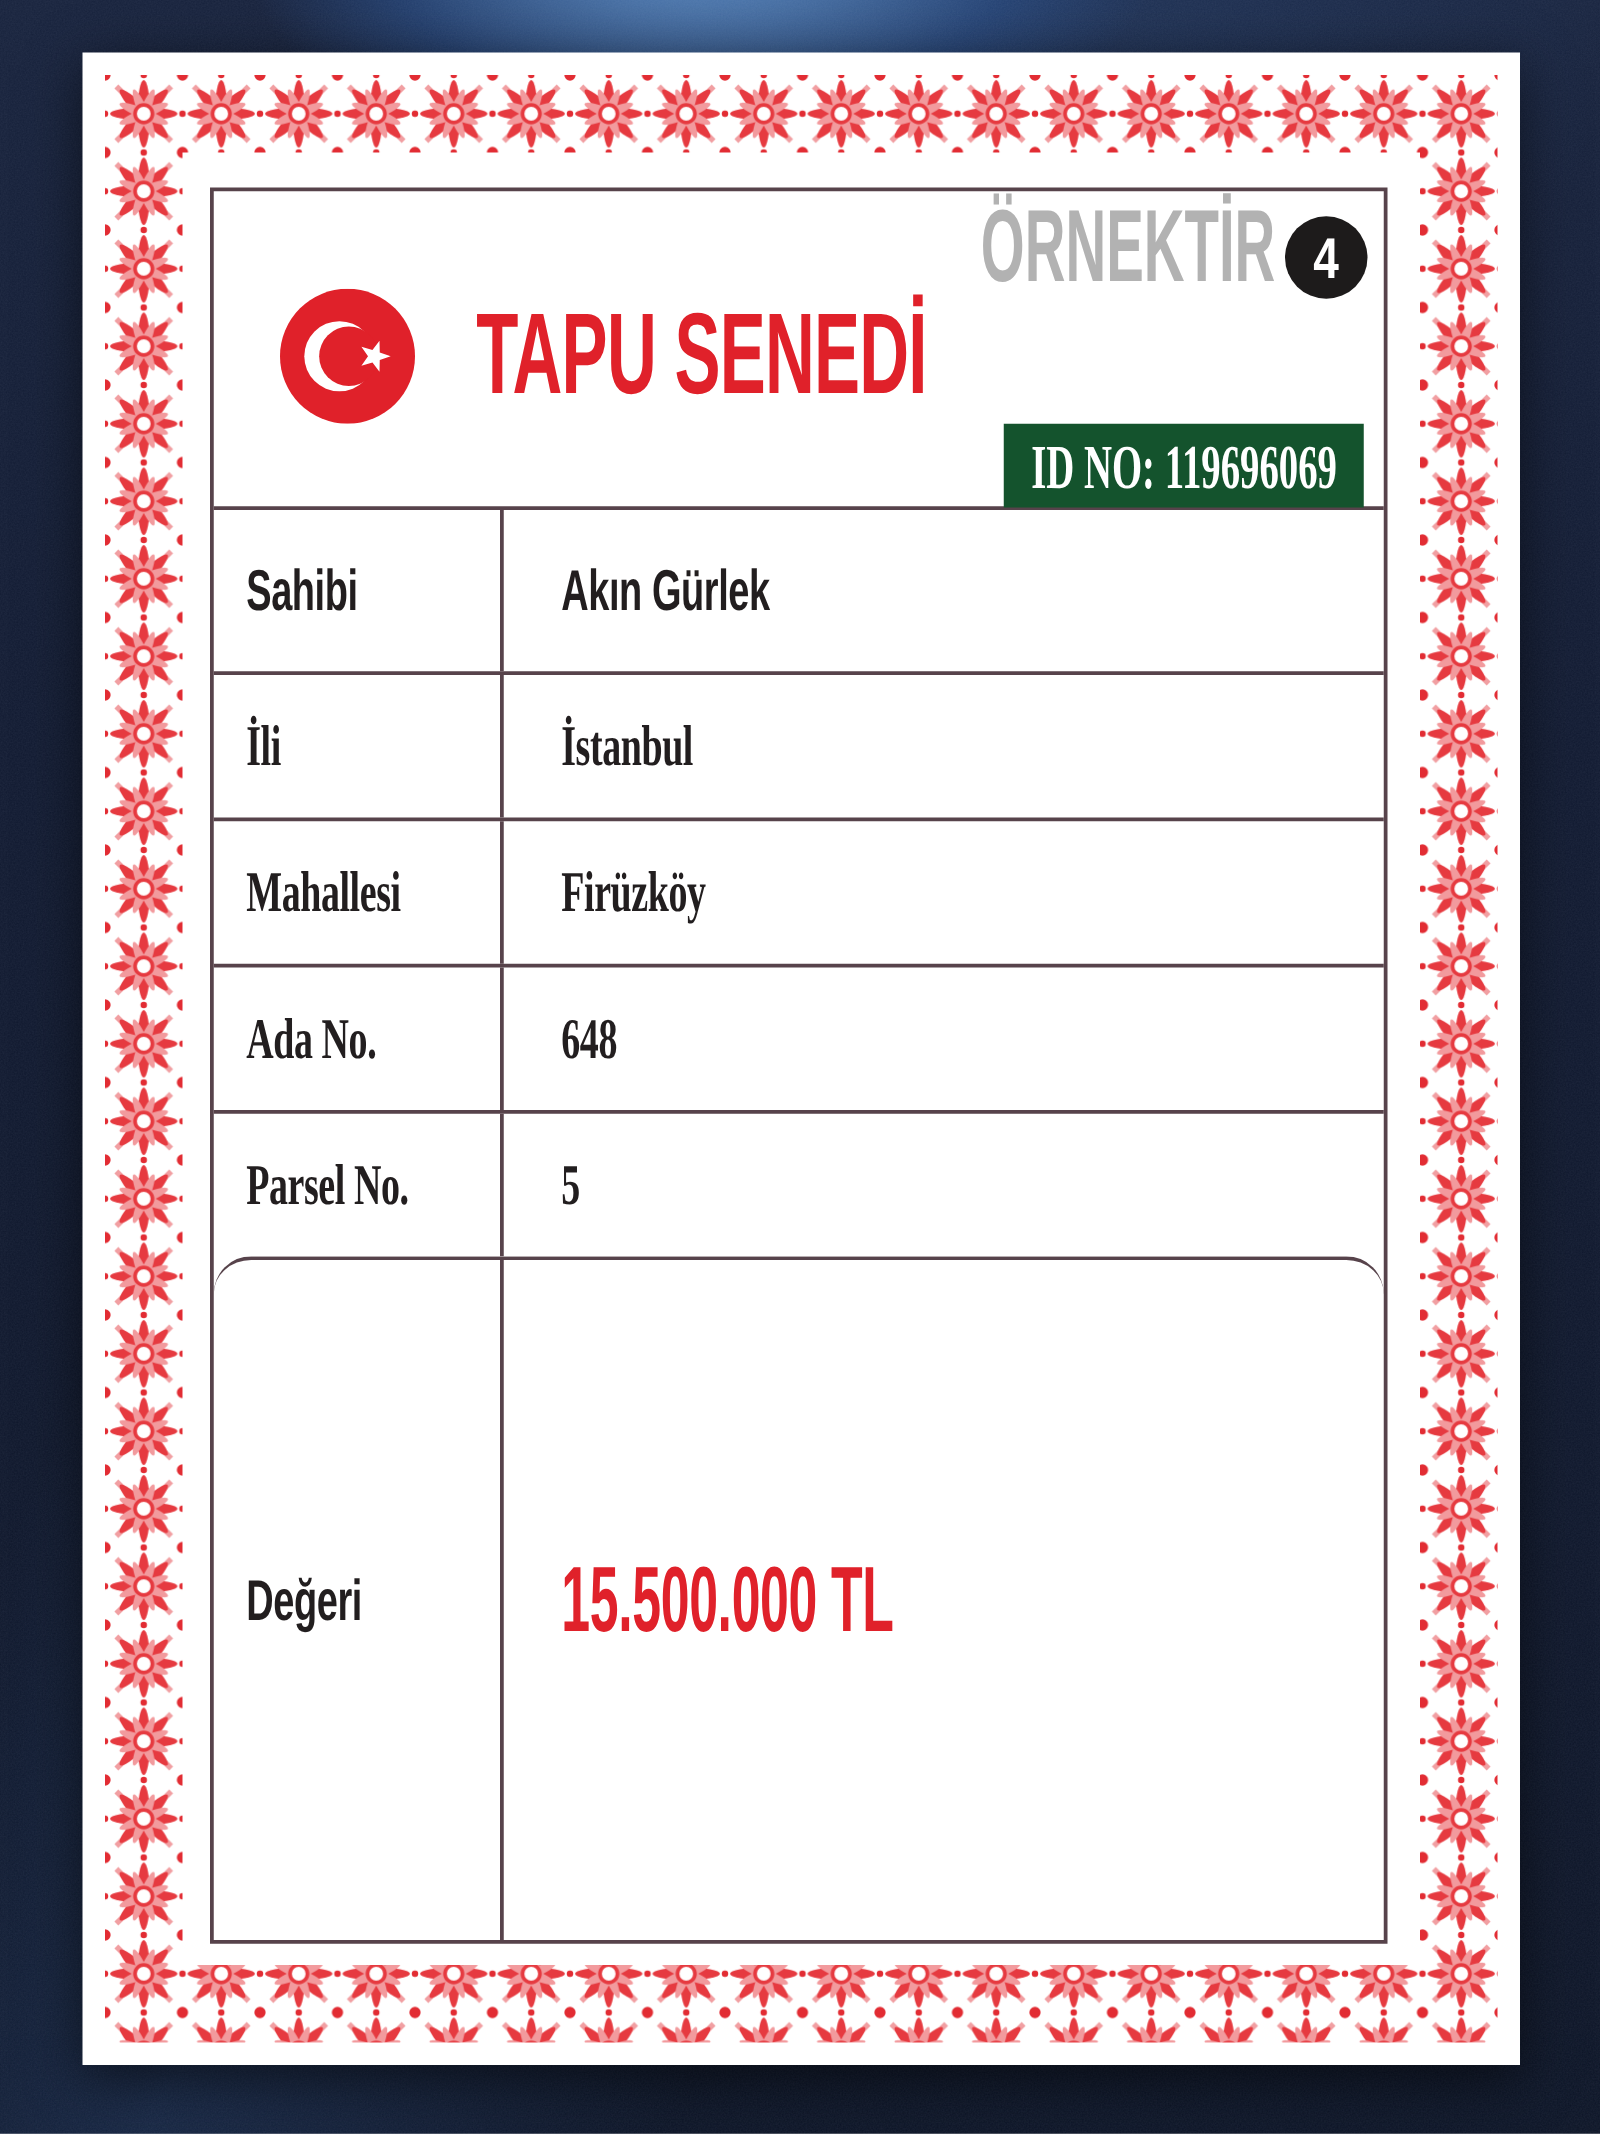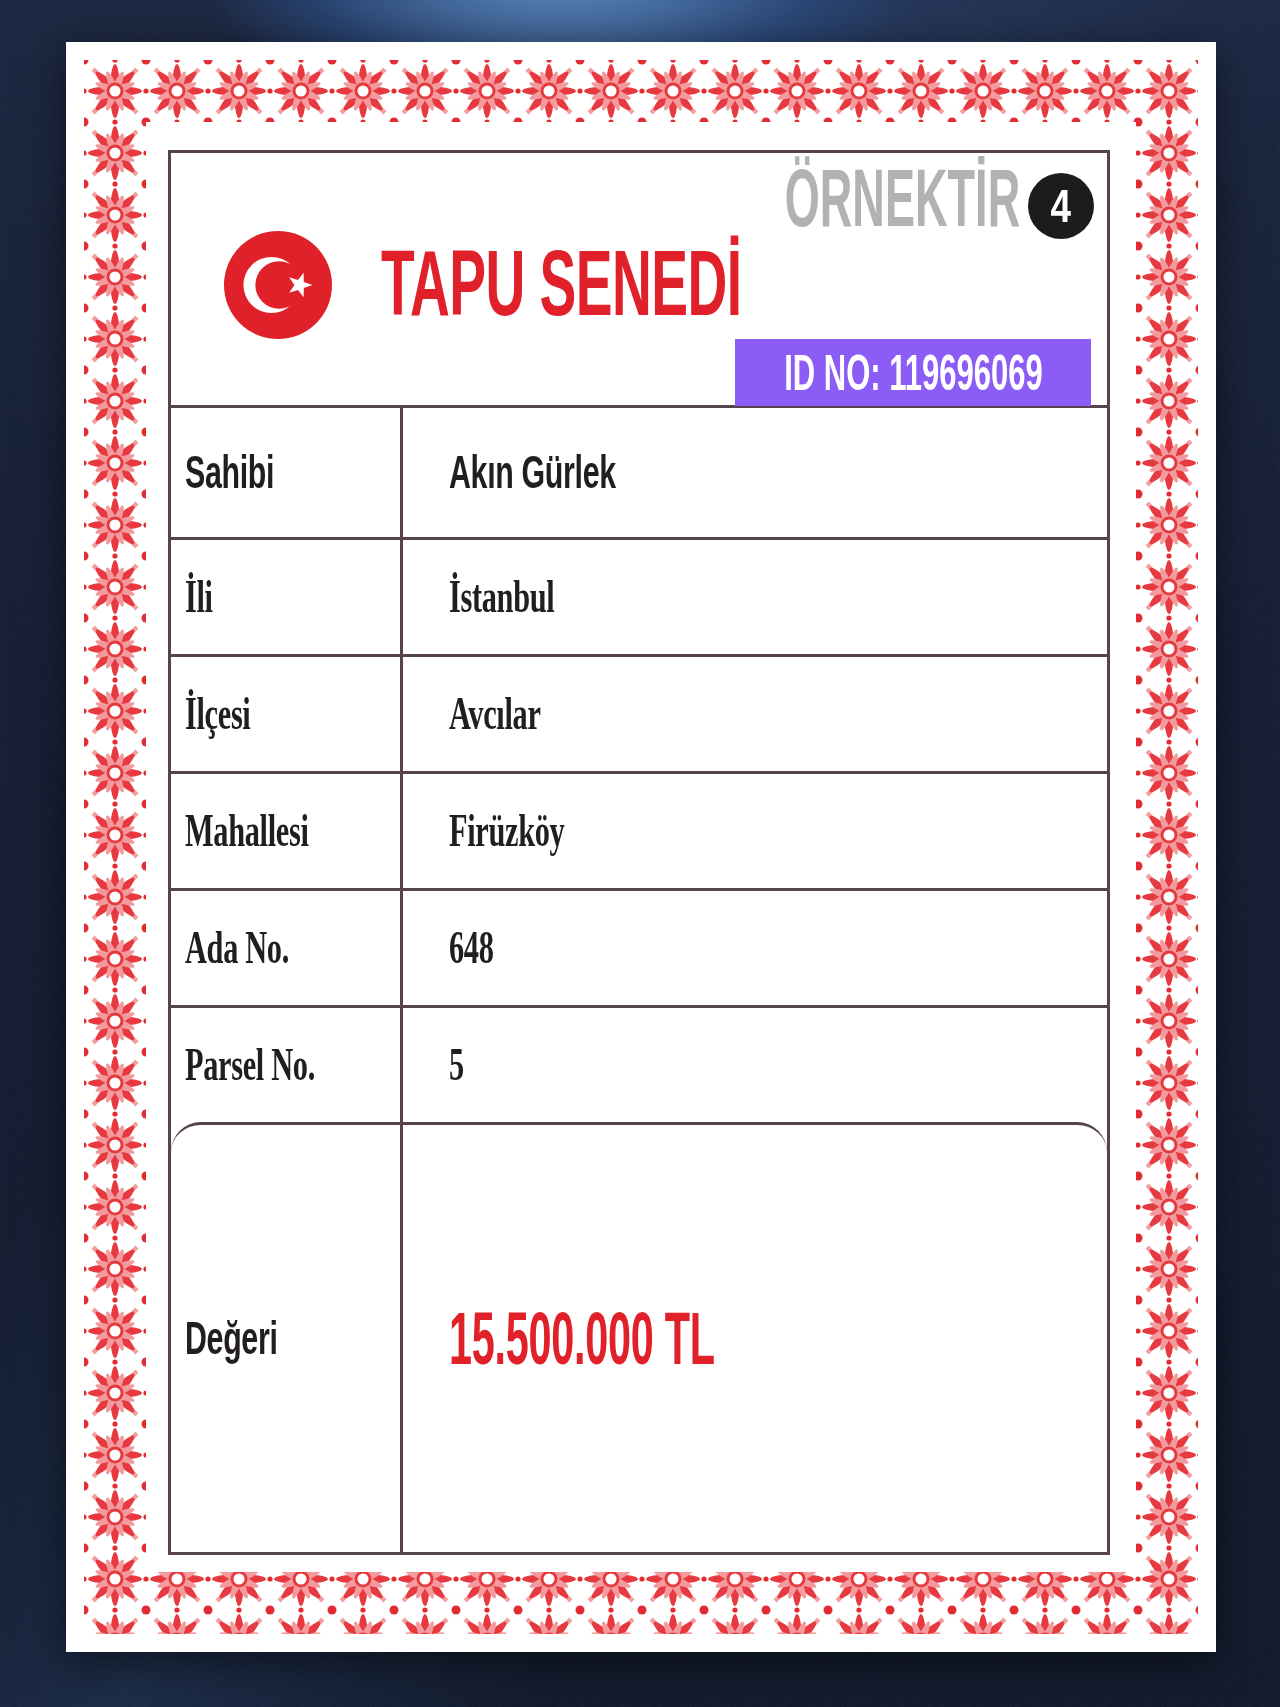--- a/index.html
+++ b/index.html
@@ -40,34 +40,34 @@
   }
   .badge{
     width:66px;height:66px;border-radius:50%;background:#1d1b1b;
     display:flex;align-items:center;justify-content:center;flex:0 0 auto;
   }
   .badge span{
     color:#ffffff;font-size:46px;font-weight:bold;line-height:1;
     display:inline-block;transform:scaleX(0.8);
   }
   .id-banner{
-    position:absolute;right:16px;top:186px;width:356px;height:67px;
-    background:#8b5cf6;display:flex;align-items:center;justify-content:center;
+    position:absolute;right:16px;top:186px;width:288px;height:67px;
+    background:#14532d;display:flex;align-items:center;justify-content:center;font-family:Liberation Serif, serif;
   }
   .id-banner span{
     color:#ffffff;font-size:50px;font-weight:bold;line-height:1;white-space:nowrap;
     display:inline-block;transform:scaleX(0.62);transform-origin:50% 50%;
   }
   .row{display:flex;border-top:3px solid #57434b;flex:0 0 auto;box-sizing:border-box;}
   .row-0{height:132px;}
   .row-mid{height:117px;font-family:Liberation Serif, serif;}
   .row-tall{flex:1 1 auto;border-radius:30px;}
   .cell-label{
     width:232px;flex:0 0 auto;border-right:3px solid #57434b;box-sizing:border-box;
-    display:flex;align-items:center;padding-left:14px;
+    display:flex;align-items:center;padding-left:26px;
   }
   .cell-value{flex:1 1 auto;display:flex;align-items:center;padding-left:46px;text-align:center;}
   .cell-label span, .cell-value span{
     font-size:46px;font-weight:bold;color:#221e1f;line-height:1.05;white-space:nowrap;
     display:inline-block;transform:scaleX(0.66);transform-origin:0 50%;letter-spacing:-0.5px;
   }
   .value-highlight span{
     font-size:74px !important;color:#e0212a !important;transform:scaleX(0.56) !important;
   }
 </style>
@@ -156,28 +156,20 @@
     <div class="row row-mid">
       <div class="cell-label">
           <span>İli</span>
         </div>
       <div class="cell-value">
           <span>İstanbul</span>
         </div>
     </div>
     <div class="row row-mid">
       <div class="cell-label">
-          <span>İlçesi</span>
-        </div>
-      <div class="cell-value">
-          <span>Avcılar</span>
-        </div>
-    </div>
-    <div class="row row-mid">
-      <div class="cell-label">
           <span>Mahallesi</span>
         </div>
       <div class="cell-value">
           <span>Firüzköy</span>
         </div>
     </div>
     <div class="row row-mid">
       <div class="cell-label">
           <span>Ada No.</span>
         </div>

